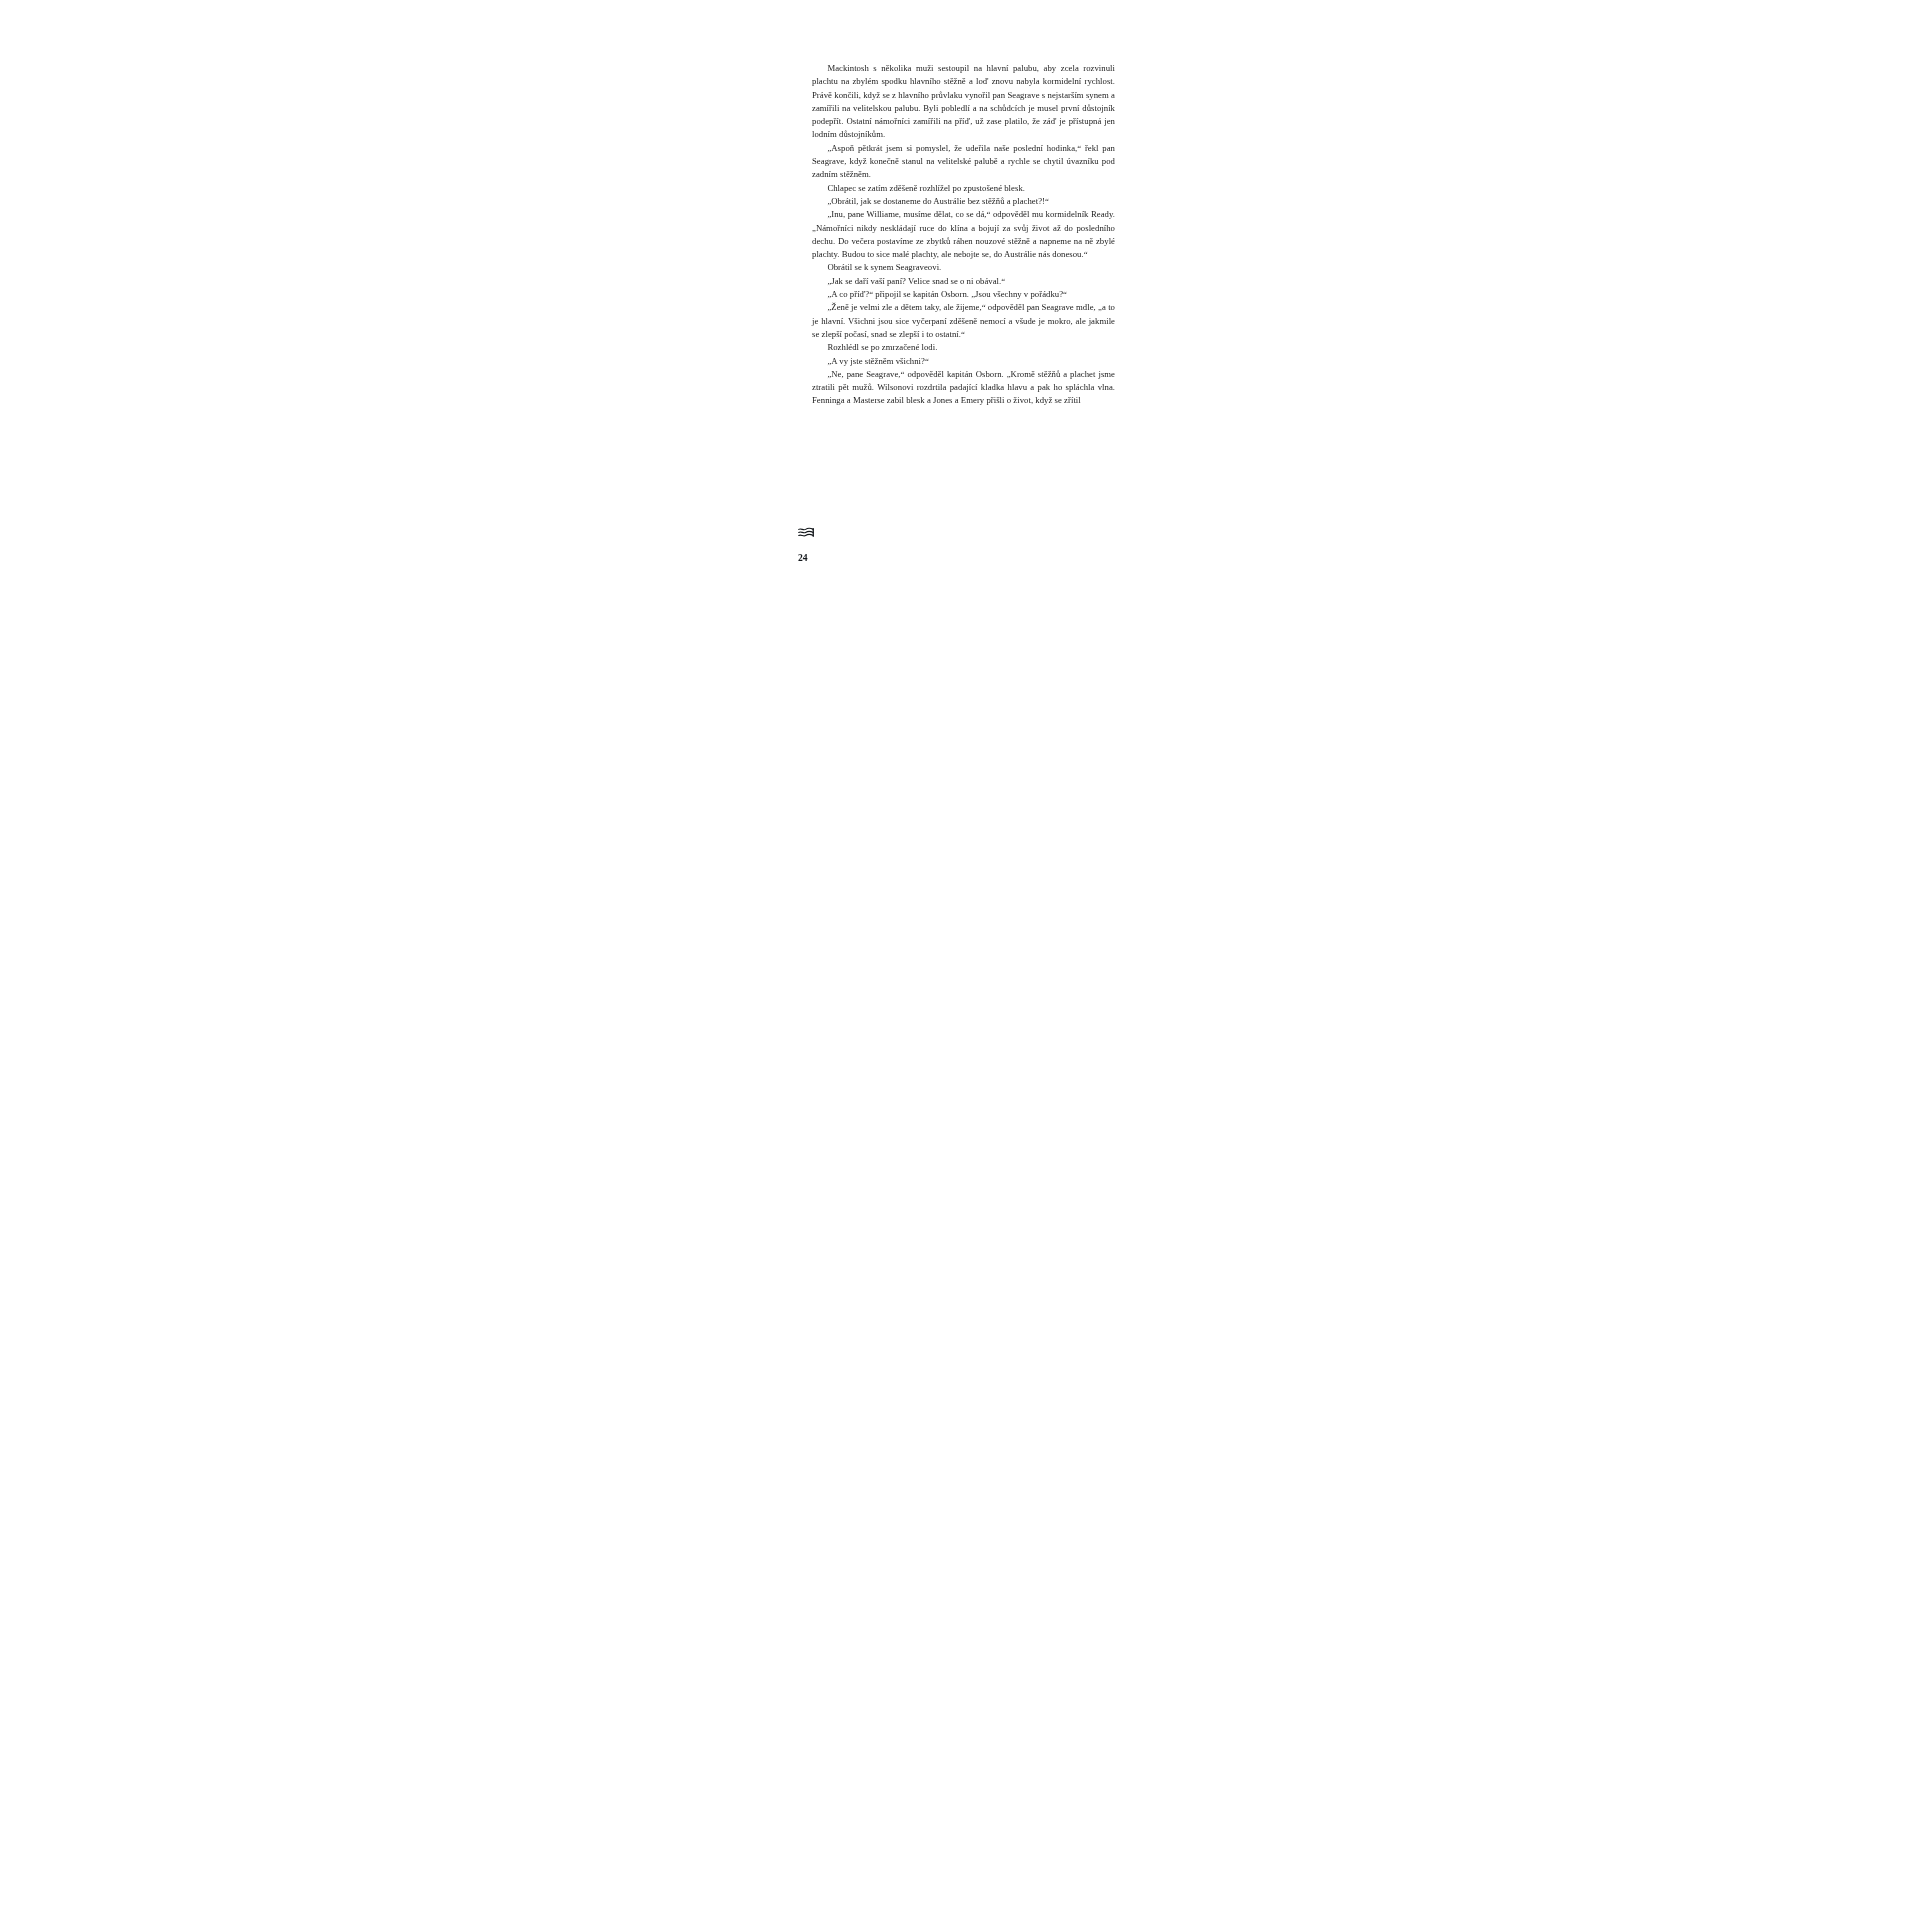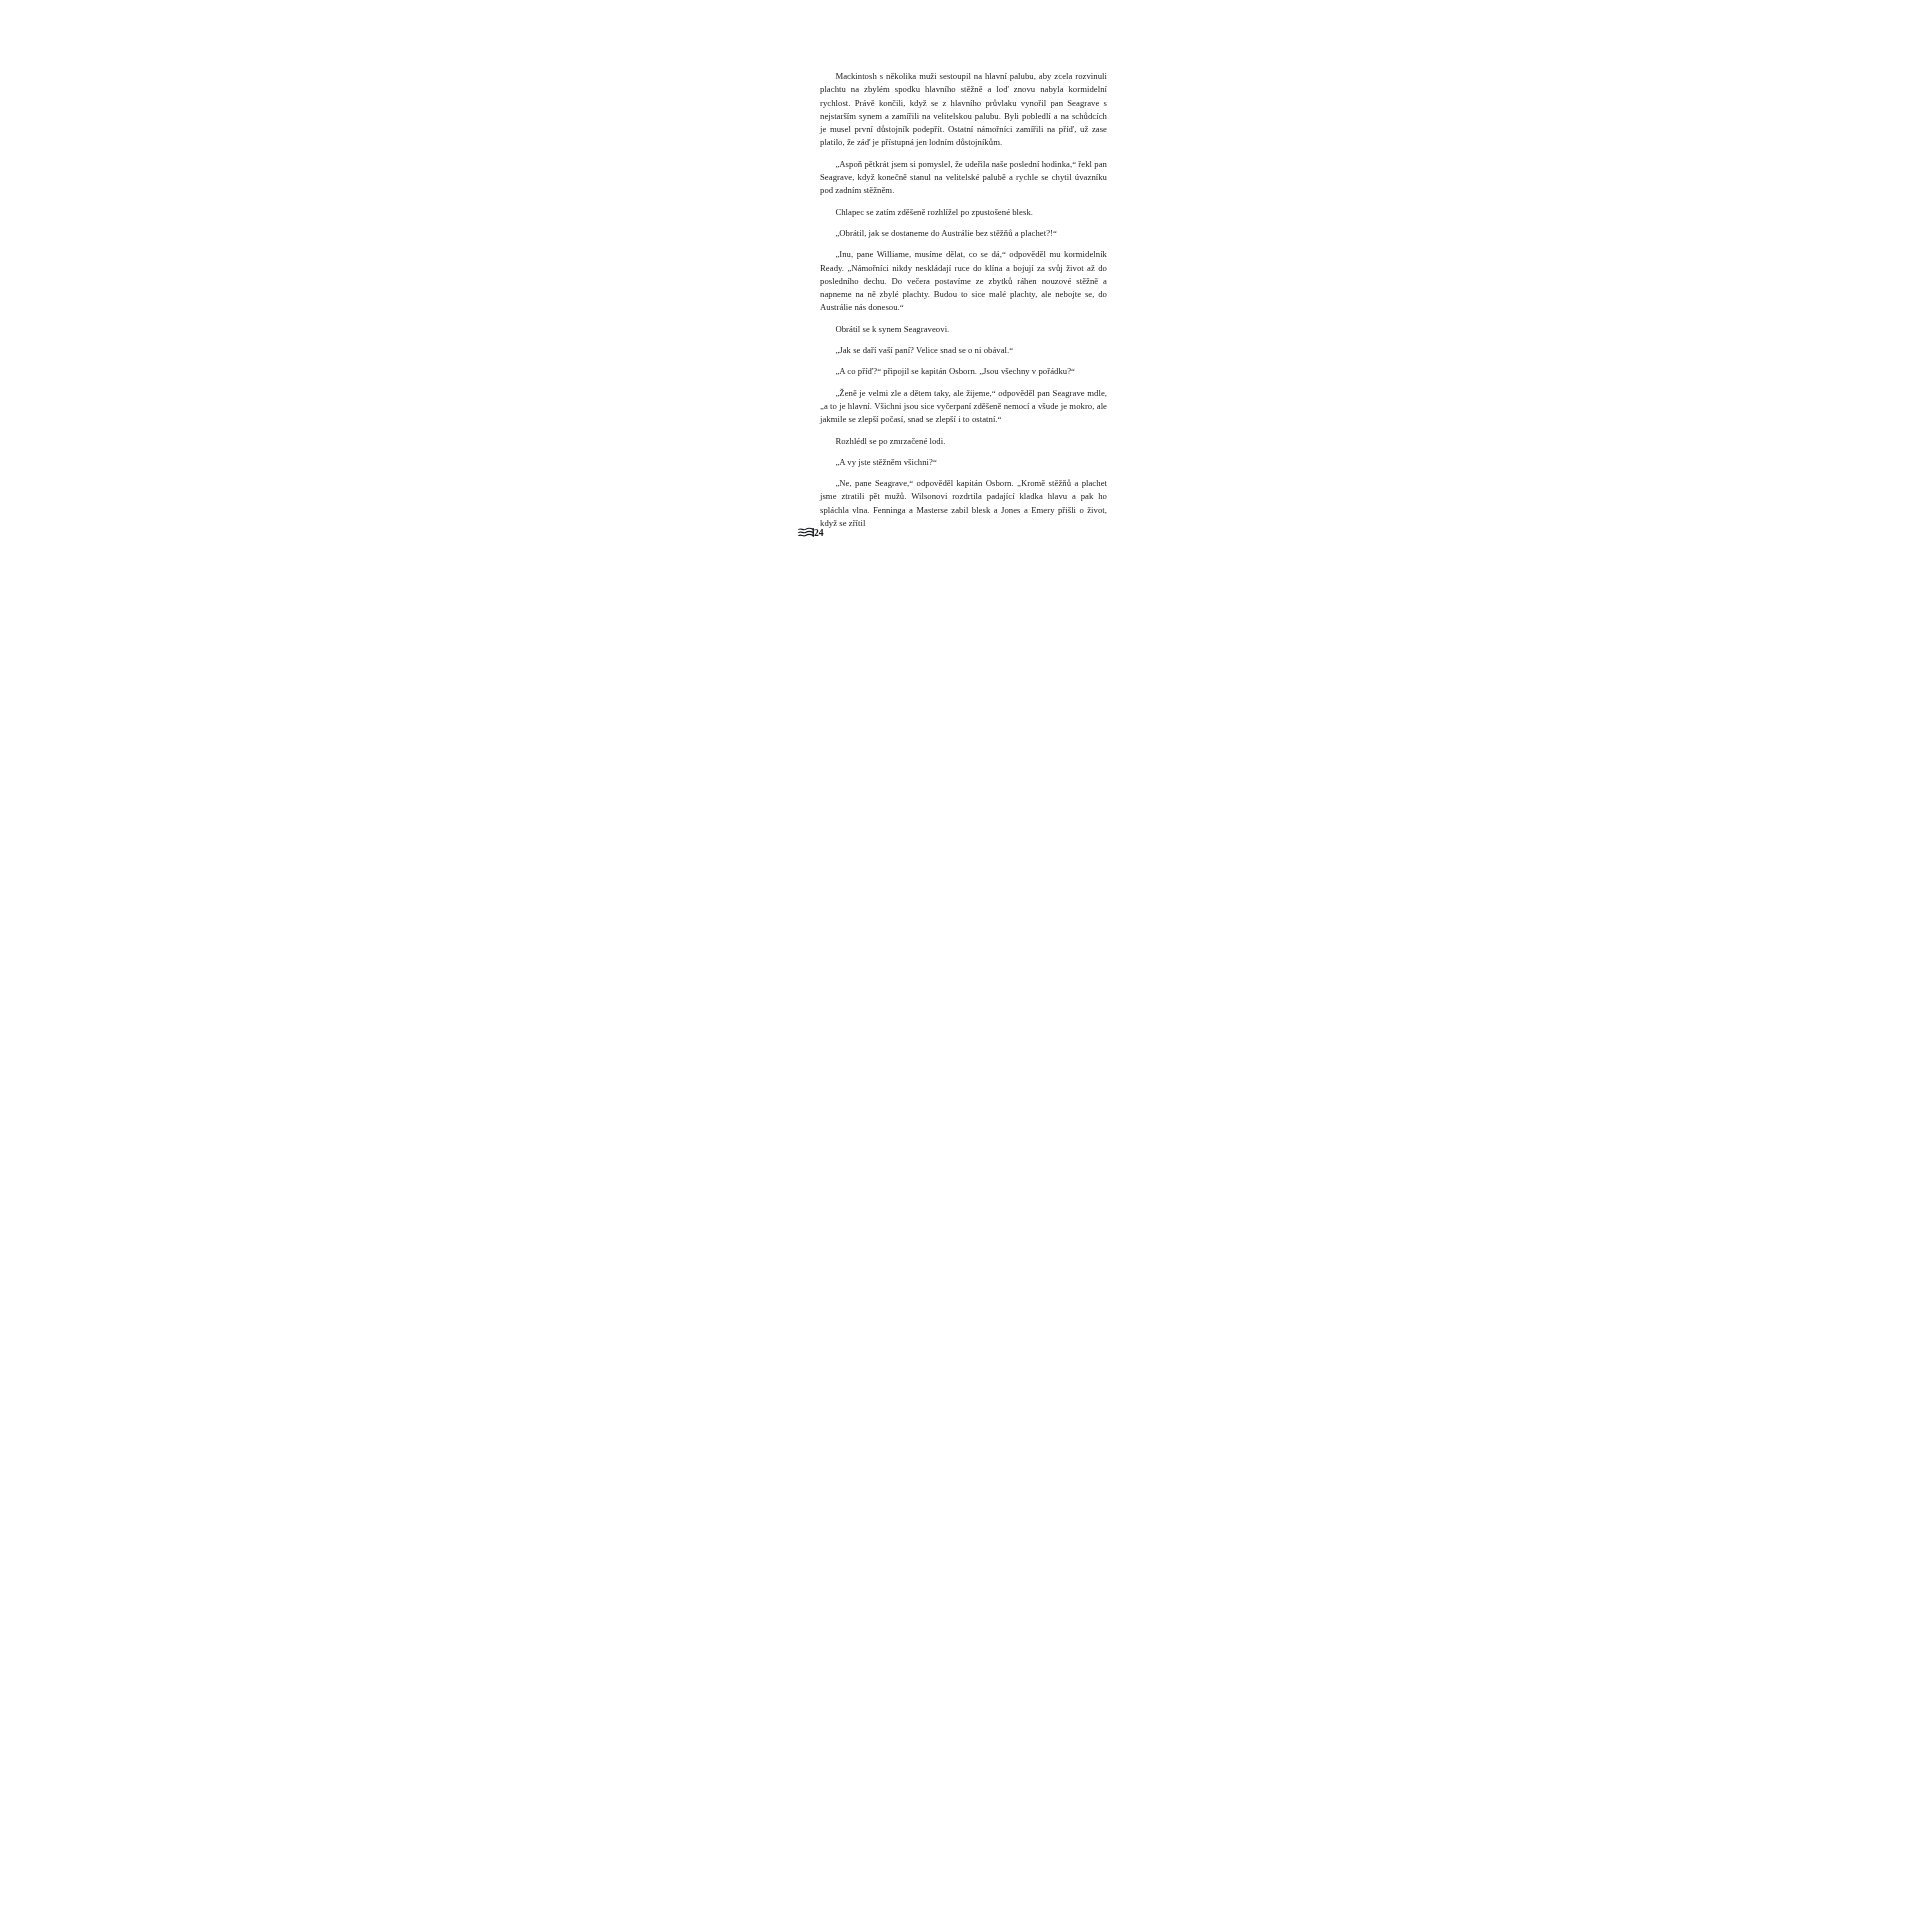--- a/index.html
+++ b/index.html
@@ -21,33 +21,34 @@
     position: absolute;
     top: 62px;
     left: 56px;
     right: 55px;
     font-size: 8.7px;
     line-height: 13.3px;
     text-align: justify;
     letter-spacing: 0.04px;
   }
   .text-block p {
-    margin: 8px;
+    margin: 0;
     padding: 0;
     text-indent: 15.4px;
     hyphens: auto;
     -webkit-hyphens: auto;
   }
   .footer {
     position: absolute;
     left: 42px;
     top: 527px;
     display: flex;
     align-items: flex-start;
-    gap: 0;
+    gap: 13px;
+    flex-direction: column;
   }
   .logo {
     display: inline-block;
     width: 16px;
     height: 11.6px;
     line-height: 0;
   }
   .logo svg {
     width: 100%;
     height: 100%;

